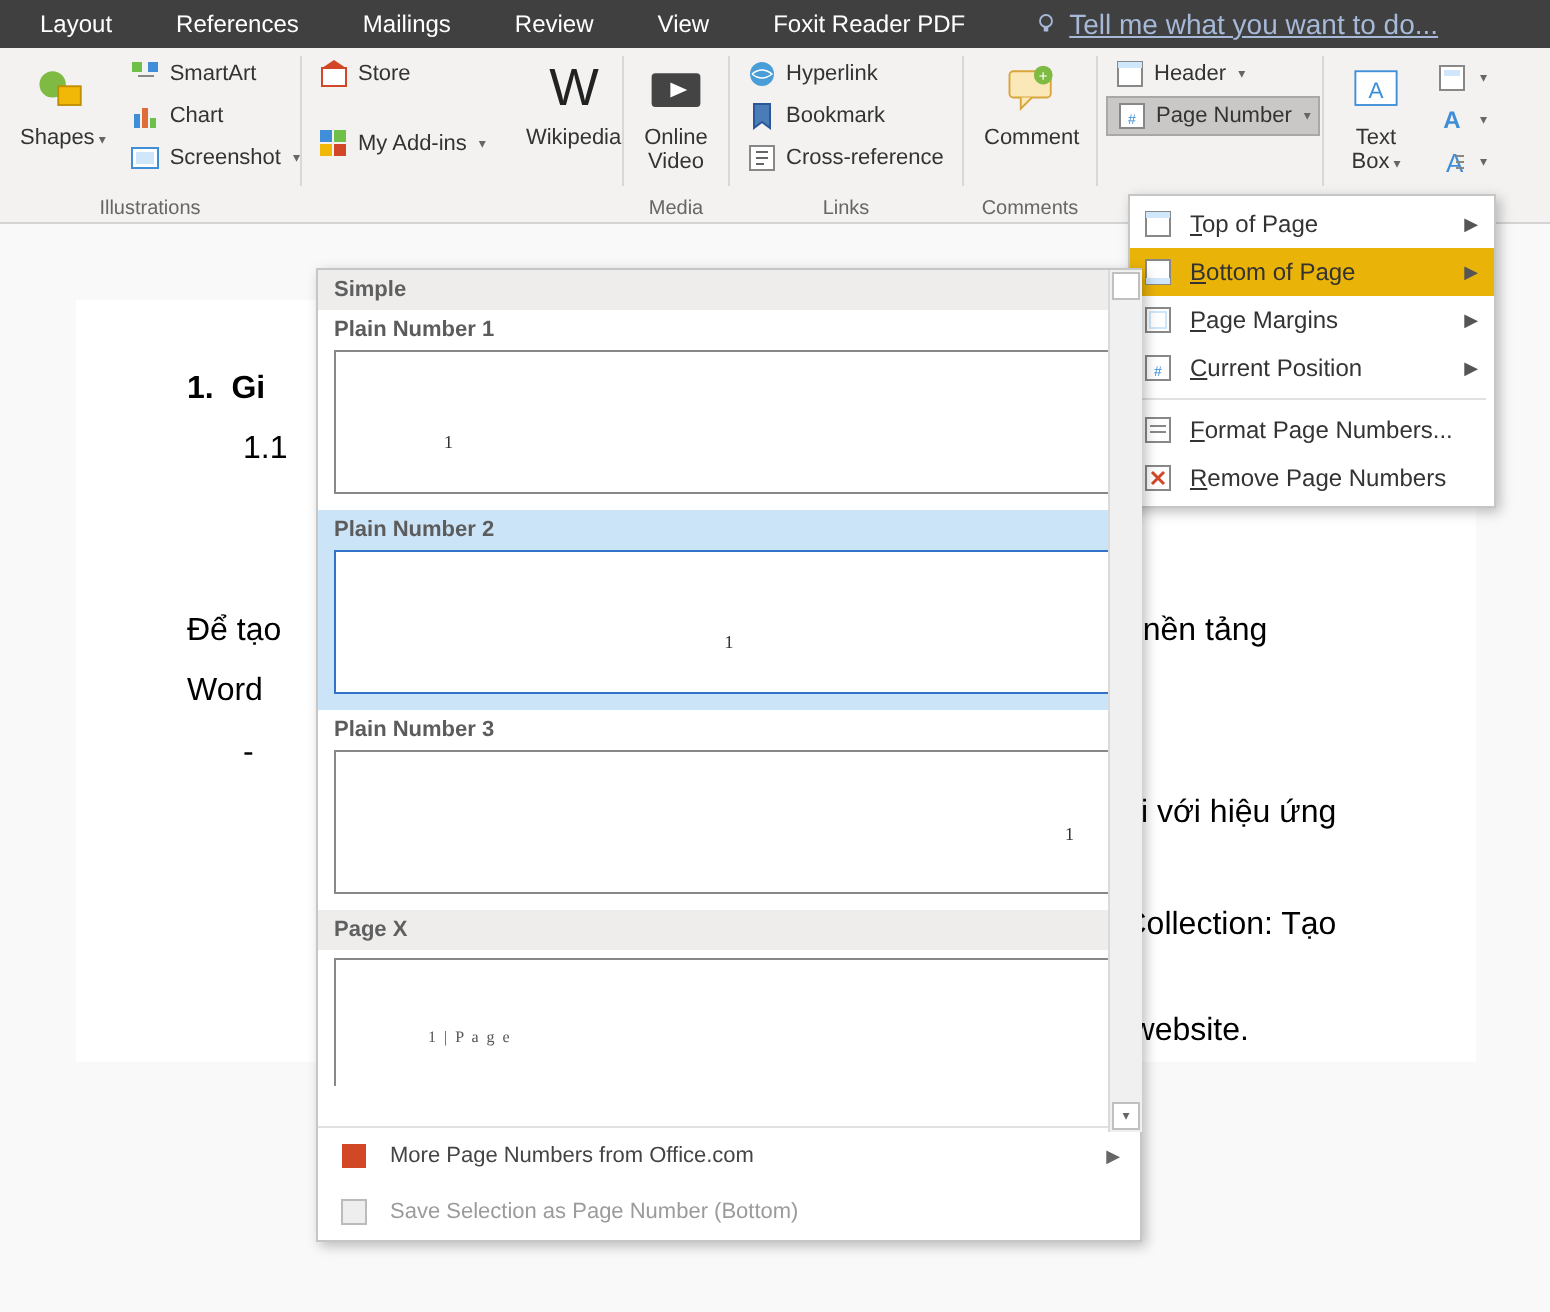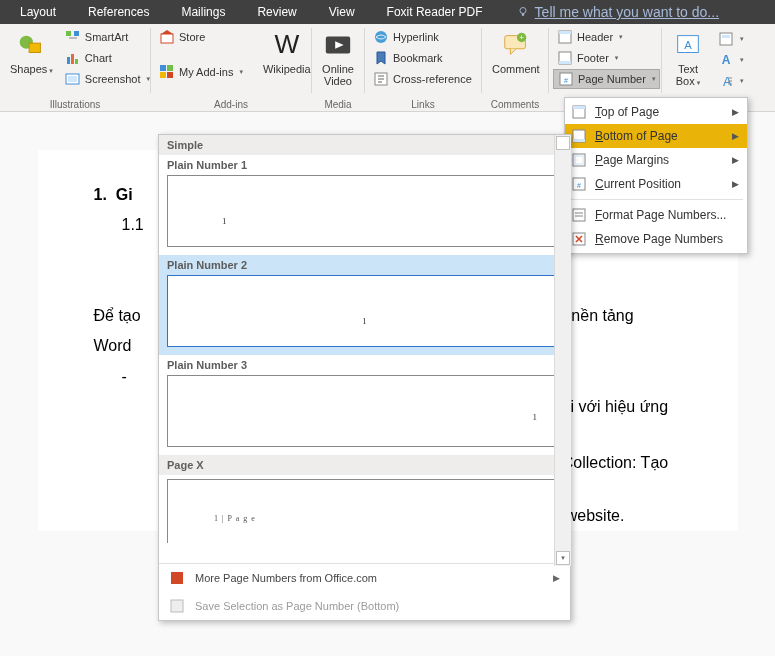--- a/index.html
+++ b/index.html
@@ -170,21 +170,20 @@
       </div>
       <div class="vbtn" style="margin-left:10px">
         <span class="bigicon">
           <svg width="30" height="30" viewBox="0 0 32 32">
               <text x="16" y="24" text-anchor="middle" font-family="Times New Roman" font-size="28" fill="#222">W</text>
             </svg>
         </span>
         <span class="lbl">Wikipedia</span>
       </div>
     </div>
-    <div class="group-label">Add-ins</div>
   </div>
   <div class="sep"></div>
 
   <div class="group" style="width:52px">
     <div class="group-body">
       <div class="vbtn">
         <span class="bigicon">
           <svg width="30" height="30" viewBox="0 0 32 32">
               <rect x="3" y="7" width="26" height="18" rx="2" fill="#444"></rect>
               <polygon points="13,12 22,16 13,20" fill="#fff"></polygon>
@@ -254,30 +253,20 @@
     <div class="group-body">
       <div class="vcol">
         <div class="hbtn">
           <span class="smicon">
               <svg width="16" height="16">
                 <rect x="2" y="2" width="12" height="12" fill="#fff" stroke="#888"></rect>
                 <rect x="2" y="2" width="12" height="3" fill="#cfe6fb"></rect>
               </svg>
             </span>
           <span>Header</span>
-            <span class="dd-caret">▾</span>
-        </div>
-        <div class="hbtn">
-          <span class="smicon">
-              <svg width="16" height="16">
-                <rect x="2" y="2" width="12" height="12" fill="#fff" stroke="#888"></rect>
-                <rect x="2" y="11" width="12" height="3" fill="#cfe6fb"></rect>
-              </svg>
-            </span>
-          <span>Footer</span>
             <span class="dd-caret">▾</span>
         </div>
         <div class="hbtn pn-active">
           <span class="smicon">
               <svg width="16" height="16">
                 <rect x="2" y="2" width="12" height="12" fill="#fff" stroke="#888"></rect>
                 <text x="8" y="12" text-anchor="middle" font-size="7" fill="#3f8fd8">#</text>
               </svg>
             </span>
           <span>Page Number</span>

